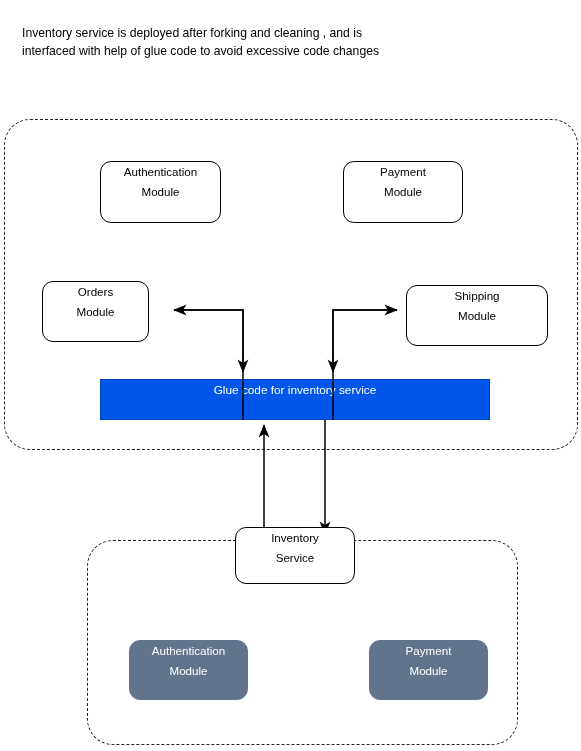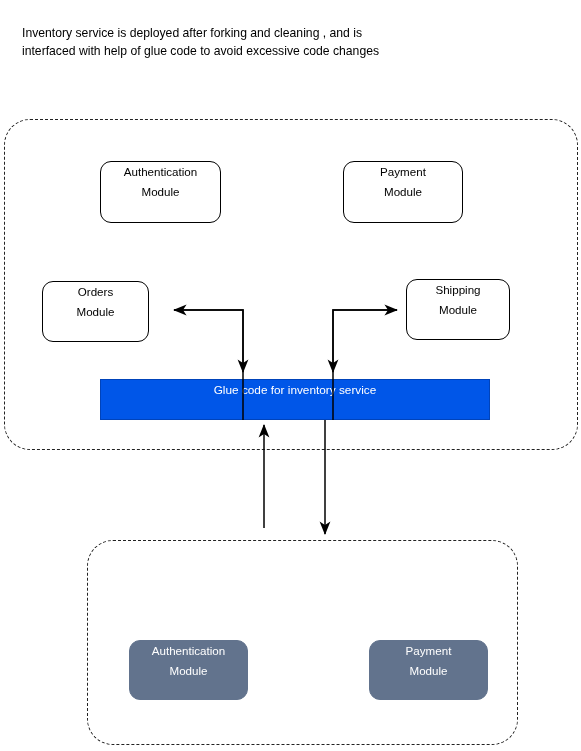--- a/index.html
+++ b/index.html
@@ -86,21 +86,21 @@
     border: 1px solid #0043ba;
     border-radius: 0;
     color: #ffffff;
     font-size: 11.8px;
   }
 
   
   #node-auth-mono      { left: 100px; top: 161px; width: 121px; height: 62px; }
   #node-payment-mono   { left: 343px; top: 161px; width: 120px; height: 62px; }
   #node-orders-mono    { left: 42px;  top: 281px; width: 107px; height: 61px; }
-  #node-shipping-mono  { left: 406px; top: 279px; width: 104px; height: 61px; }
+  #node-shipping-mono  { left: 406px; top: 285px; width: 142px; height: 61px; }
   #node-glue           { left: 100px; top: 379px; width: 390px; height: 41px; }
 
   
   #node-inventory      { left: 235px; top: 527px; width: 120px; height: 57px; z-index: 6; }
 
   
   #node-auth-svc       { left: 129px; top: 640px; width: 119px; height: 60px; }
   #node-payment-svc    { left: 369px; top: 640px; width: 119px; height: 60px; }
 
   
@@ -169,20 +169,24 @@
 
   <div id="node-shipping-mono" class="node node-white">
     <span>Shipping
 Module</span>
   </div>
 
   <div id="node-glue" class="node node-blue">
     <span>Glue code for inventory service</span>
   </div>
 
+  <div id="node-inventory" class="node node-white">
+    <span>Inventory
+Service</span>
+  </div>
 
   <div id="node-auth-svc" class="node node-gray">
     <span>Authentication
 Module</span>
   </div>
 
   <div id="node-payment-svc" class="node node-gray">
     <span>Payment
 Module</span>
   </div>

